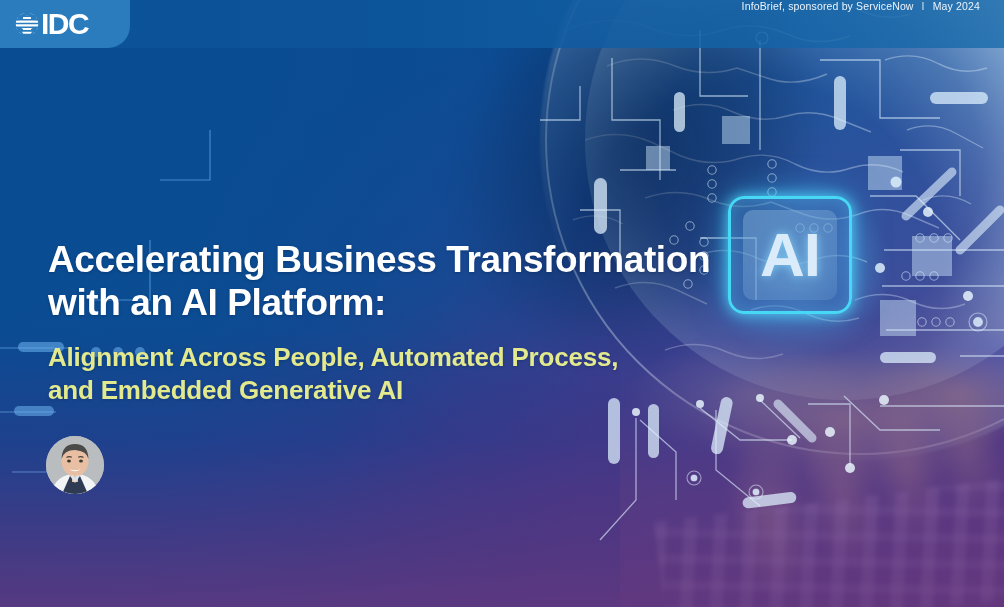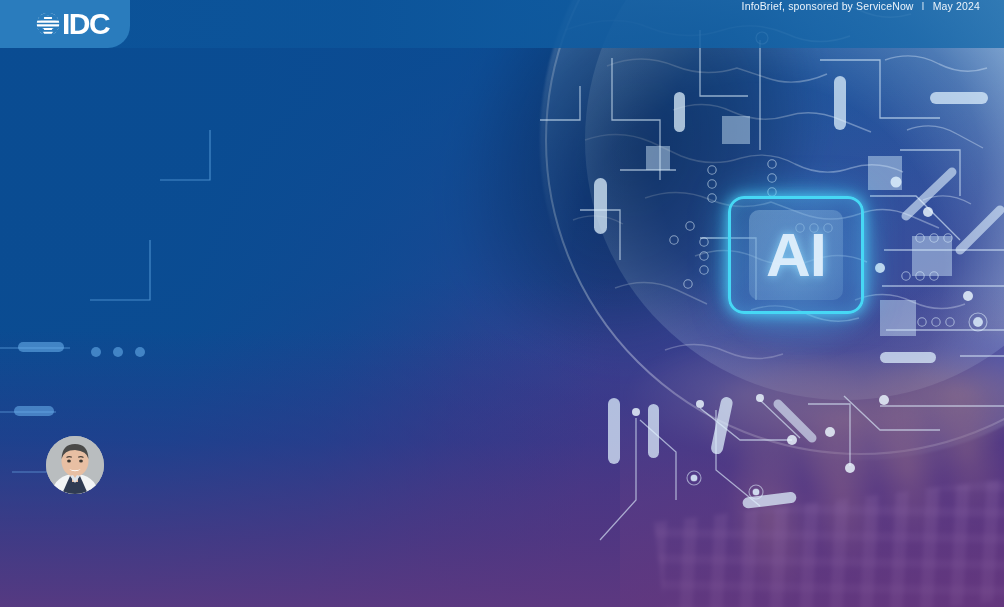--- a/index.html
+++ b/index.html
@@ -166,21 +166,21 @@
       rgba(150,235,255,0.42) 0%,
       rgba(120,215,255,0.18) 28%,
       rgba(90,190,250,0.0) 62%);
     filter: blur(3px);
   }
 
   
   .ai-chip {
     position: absolute;
     left: 728px; top: 196px;
-    width: 136px; height: 118px;
+    width: 124px; height: 118px;
     border: 3px solid #46d8f5;
     border-radius: 16px;
     box-shadow:
       0 0 14px rgba(80,220,255,0.85),
       0 0 34px rgba(60,200,255,0.55),
       inset 0 0 18px rgba(90,210,255,0.35);
     background: linear-gradient(150deg, rgba(70,150,215,0.30), rgba(40,105,185,0.38));
     display: flex; align-items: center; justify-content: center;
   }
   .ai-chip-inner {
@@ -208,21 +208,20 @@
       rgba(26,108,172,0.80) 100%);
   }
   .logo-tab {
     position: absolute; left: 0; top: 0;
     width: 130px; height: 48px;
     background: #2a7cbd;
     border-bottom-right-radius: 22px;
     display: flex; align-items: center;
     padding-left: 14px;
     z-index: 4;
-    justify-content: center;
   }
   .logo-mark { width: 26px; height: 26px; flex: none; }
   .logo-text {
     color: #ffffff;
     font-size: 30px;
     font-weight: bold;
     letter-spacing: -1.5px;
     line-height: 1;
     margin-left: 1px;
   }
@@ -475,20 +474,30 @@
     </span>
     <span class="logo-text">IDC</span>
   </div>
 
   <div class="header-meta">
     <span>InfoBrief, sponsored by ServiceNow</span>
     <span class="header-sep">I</span>
     <span>May 2024</span>
   </div>
 
+  <div class="title-block">
+    <div class="title-main">
+      <div>Accelerating Business Transformation</div>
+      <div>with an AI Platform:</div>
+    </div>
+    <div class="title-sub">
+      <div>Alignment Across People, Automated Process,</div>
+      <div>and Embedded Generative AI</div>
+    </div>
+  </div>
 
   <div class="author">
     <div class="avatar">
       <svg viewBox="0 0 58 58">
         <rect width="58" height="58" fill="#b9bdbf"></rect>
         <ellipse cx="29" cy="55" rx="22" ry="17" fill="#f2f4f6"></ellipse>
         <path d="M16 58 L24 40 L34 40 L42 58 Z" fill="#2f3b52"></path>
         <rect x="26" y="36" width="6" height="10" fill="#e9c2a6"></rect>
         <ellipse cx="29" cy="25" rx="13.5" ry="15.5" fill="#e8bfa3"></ellipse>
         <path d="M15.5 23 Q16 8 29 8 Q42 8 42.5 23 Q41 15 29 14 Q18 14 15.5 23 Z" fill="#4a4a48"></path>

